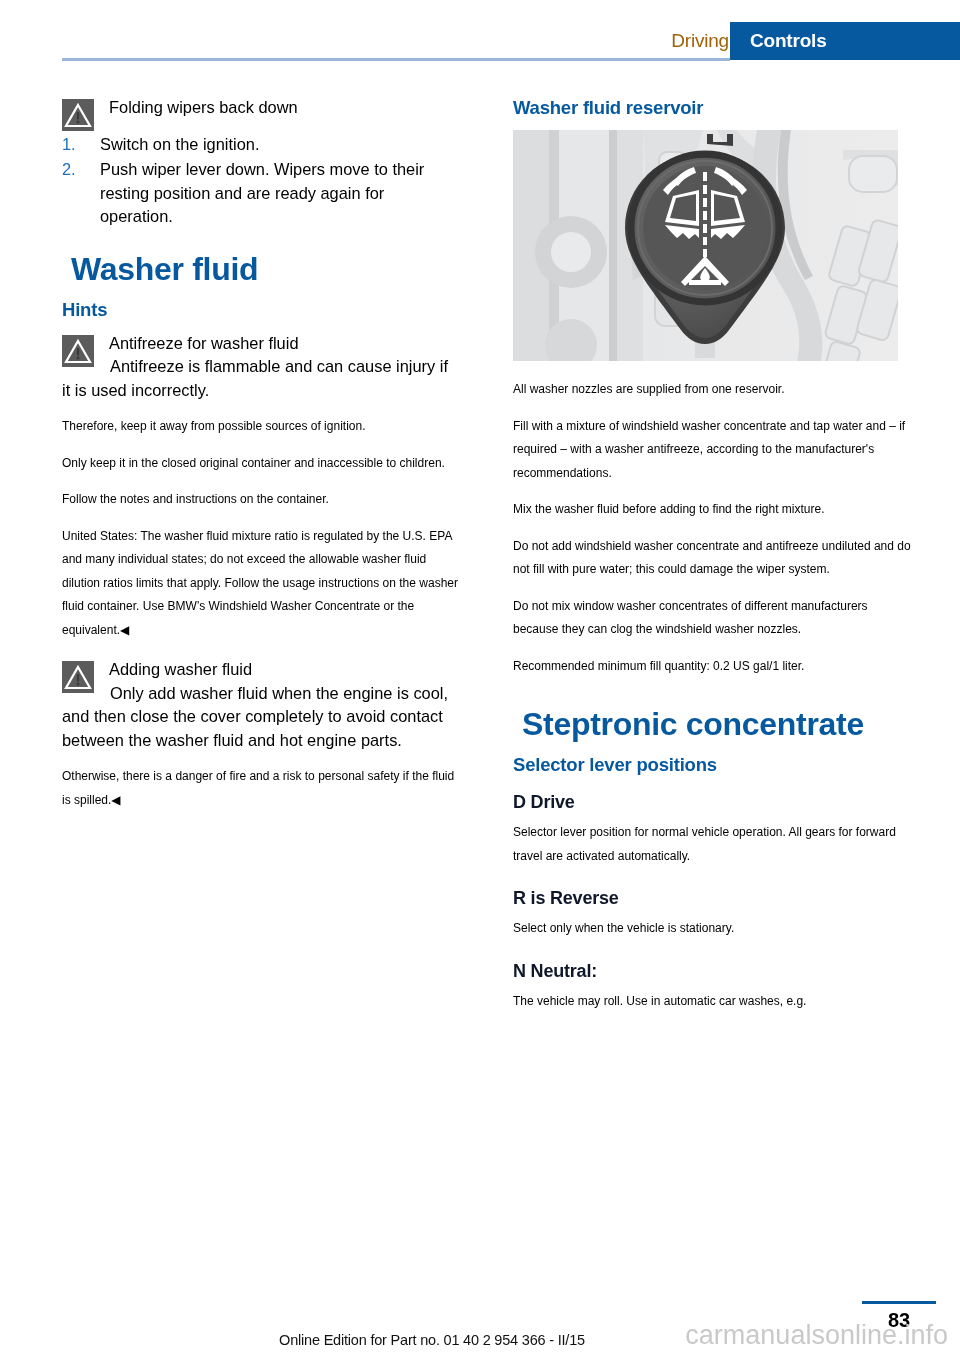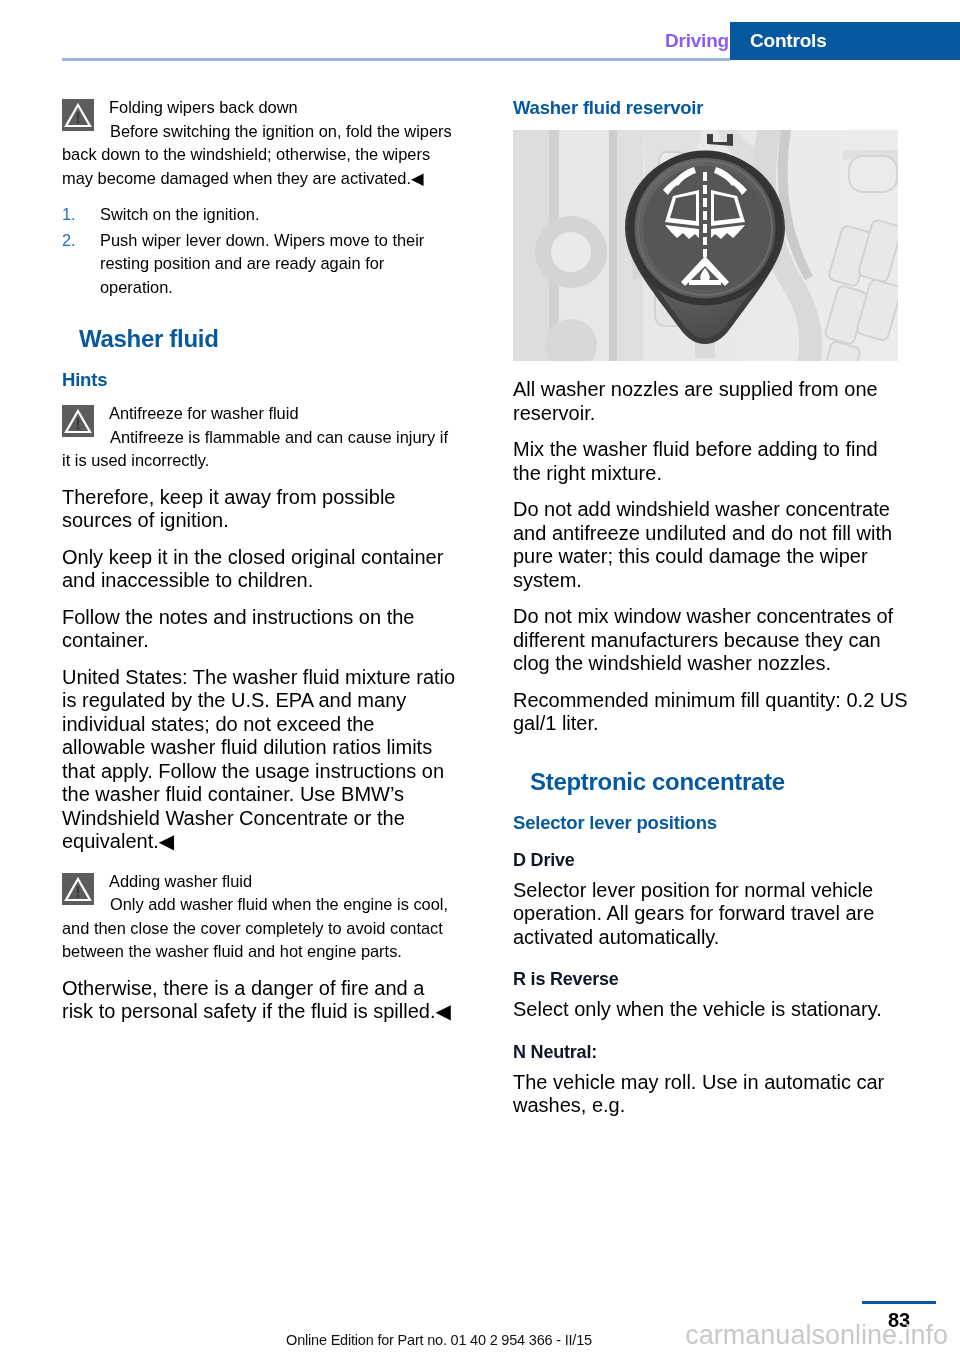--- a/index.html
+++ b/index.html
@@ -29,22 +29,22 @@
     top: 58px;
     width: 668px;
     height: 3px;
     background: #9bb6d8;
   }
   .header-tab-inactive {
     position: absolute;
     right: 231px;
     top: 30px;
     font-size: 19px;
-    font-weight: bold;
-    color: #8b5cf6;
+    font-weight: normal;
+    color: #a16207;
     letter-spacing: -0.2px;
     white-space: nowrap;
   }
   .header-tab-active {
     position: absolute;
     left: 730px;
     top: 22px;
     width: 234px;
     height: 38px;
     background: #06599f;
@@ -64,27 +64,27 @@
     position: absolute;
     top: 96px;
     width: 398px;
   }
   .col-left  { left: 62px; }
   .col-right { left: 513px; }
 
   
   p.body {
     margin: 0 0 13px 0;
-    font-size: 20px;
+    font-size: 12px;
     line-height: 23.5px;
     color: #000;
   }
   h1.chapter {
-    margin: 24px 0 13px 17px;
-    font-size: 24px;
+    margin: 24px 0 13px 9px;
+    font-size: 32px;
     line-height: 32px;
     font-weight: bold;
     color: #06599f;
     letter-spacing: -0.3px;
   }
   h1.chapter.tight-top { margin-top: 30px; }
   h2.section {
     margin: 0 0 10px 0;
     font-size: 18.5px;
     line-height: 24px;
@@ -177,21 +177,21 @@
     left: 862px;
     top: 1309px;
     width: 74px;
     text-align: center;
     font-size: 20px;
     font-weight: bold;
     color: #000;
   }
   .footer-edition {
     position: absolute;
-    left: 11px;
+    left: 4px;
     top: 1332px;
     width: 856px;
     text-align: center;
     font-size: 14.5px;
     color: #111;
     letter-spacing: -0.2px;
   }
   .watermark {
     position: absolute;
     left: 0;
@@ -223,21 +223,20 @@
     <div class="warn-icon">
       <svg width="32" height="32" viewBox="0 0 32 32">
         <rect x="0" y="0" width="32" height="32" fill="#5c5c5c"></rect>
         <path d="M16 6 L28 27 L4 27 Z" fill="none" stroke="#ffffff" stroke-width="2.2"></path>
         <rect x="14.9" y="13" width="2.2" height="7.5" fill="#3a3a3a"></rect>
         <circle cx="16" cy="23" r="1.5" fill="#3a3a3a"></circle>
       </svg>
     </div>
     <div class="warn-text">
       <span class="warn-title">Folding wipers back down</span>
-      <span class="warn-body">Before switching the ignition on, fold the wipers back down to the windshield; otherwise, the wipers may become damaged when they are activated.◀</span>
     </div>
   </div>
 
   <ol class="steps">
     <li>
       <span class="num">1.</span>
       <span>Switch on the ignition.</span>
     </li>
     <li>
       <span class="num">2.</span>
@@ -381,20 +380,21 @@
         <path d="M232 95 L198 99 L198 108 L202 104 L208 109 L214 103 L220 108 L226 102 Z"></path>
 
         <path d="M192 126 L216 152 L212 156 L192 136 L172 156 L168 152 Z"></path>
         <path d="M176 150 L208 150 L208 155 L176 155 Z"></path>
         <path d="M192 138 C196 143 198 147 196 150 L188 150 C186 147 188 143 192 138 Z"></path>
       </g>
     </svg>
   </div>
 
   <p class="body">All washer nozzles are supplied from one reservoir.</p>
+  <p class="body">Fill with a mixture of windshield washer concentrate and tap water and – if required – with a washer antifreeze, according to the manufacturer's recommendations.</p>
   <p class="body">Mix the washer fluid before adding to find the right mixture.</p>
   <p class="body">Do not add windshield washer concentrate and antifreeze undiluted and do not fill with pure water; this could damage the wiper system.</p>
   <p class="body">Do not mix window washer concentrates of different manufacturers because they can clog the windshield washer nozzles.</p>
   <p class="body">Recommended minimum fill quantity: 0.2 US gal/1 liter.</p>
 
   <h1 class="chapter tight-top">Steptronic concentrate</h1>
   <h2 class="section">Selector lever positions</h2>
 
   <h3 class="subsection first">D Drive</h3>
   <p class="body">Selector lever position for normal vehicle operation. All gears for forward travel are activated automatically.</p>

